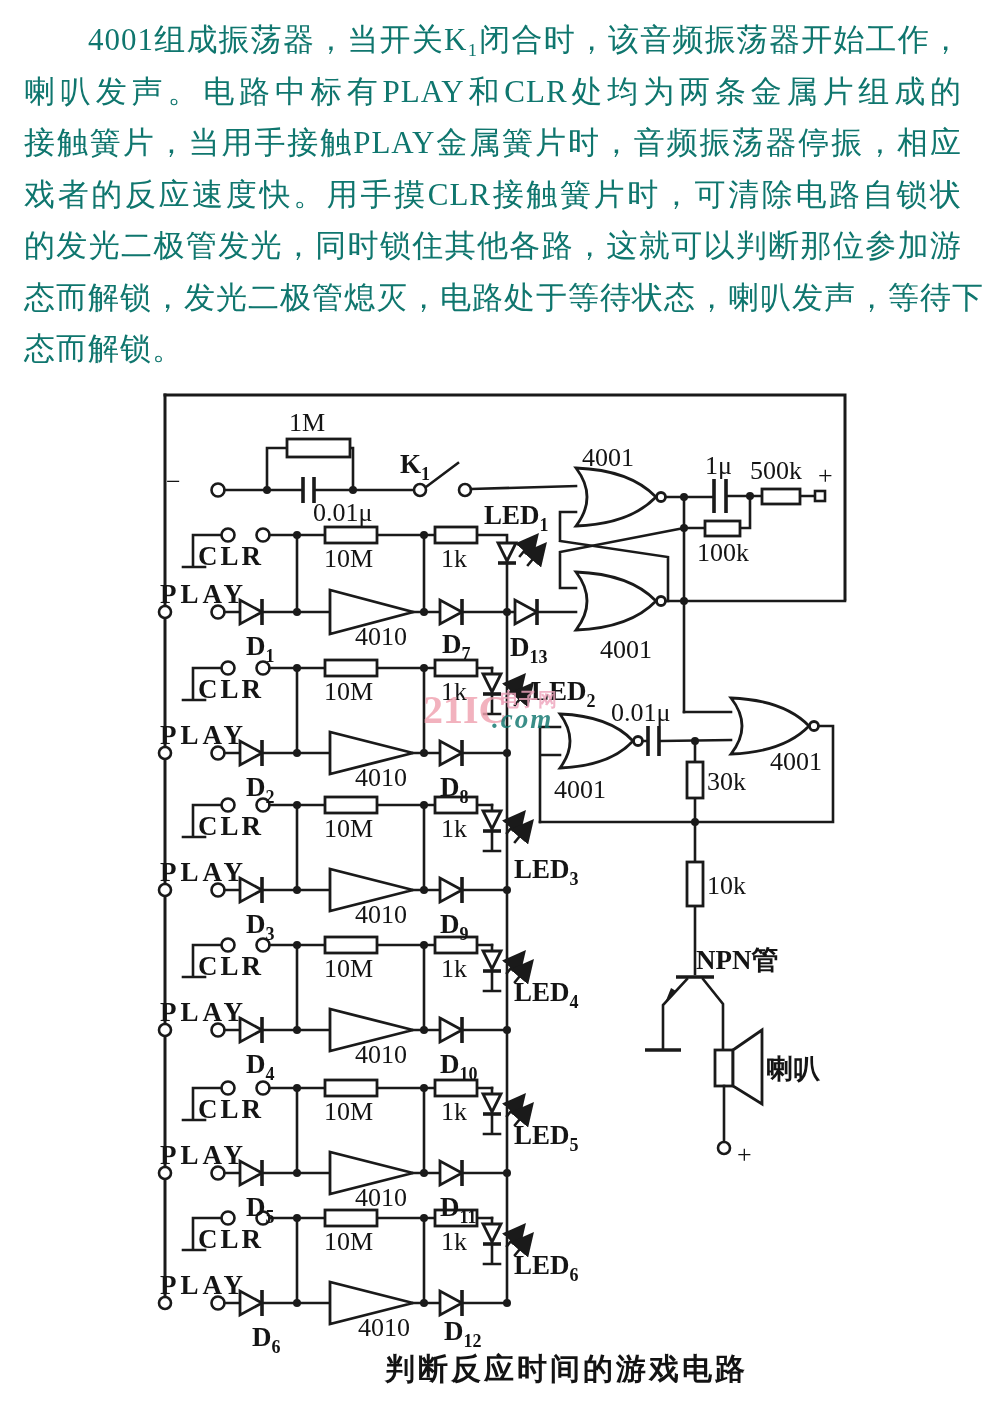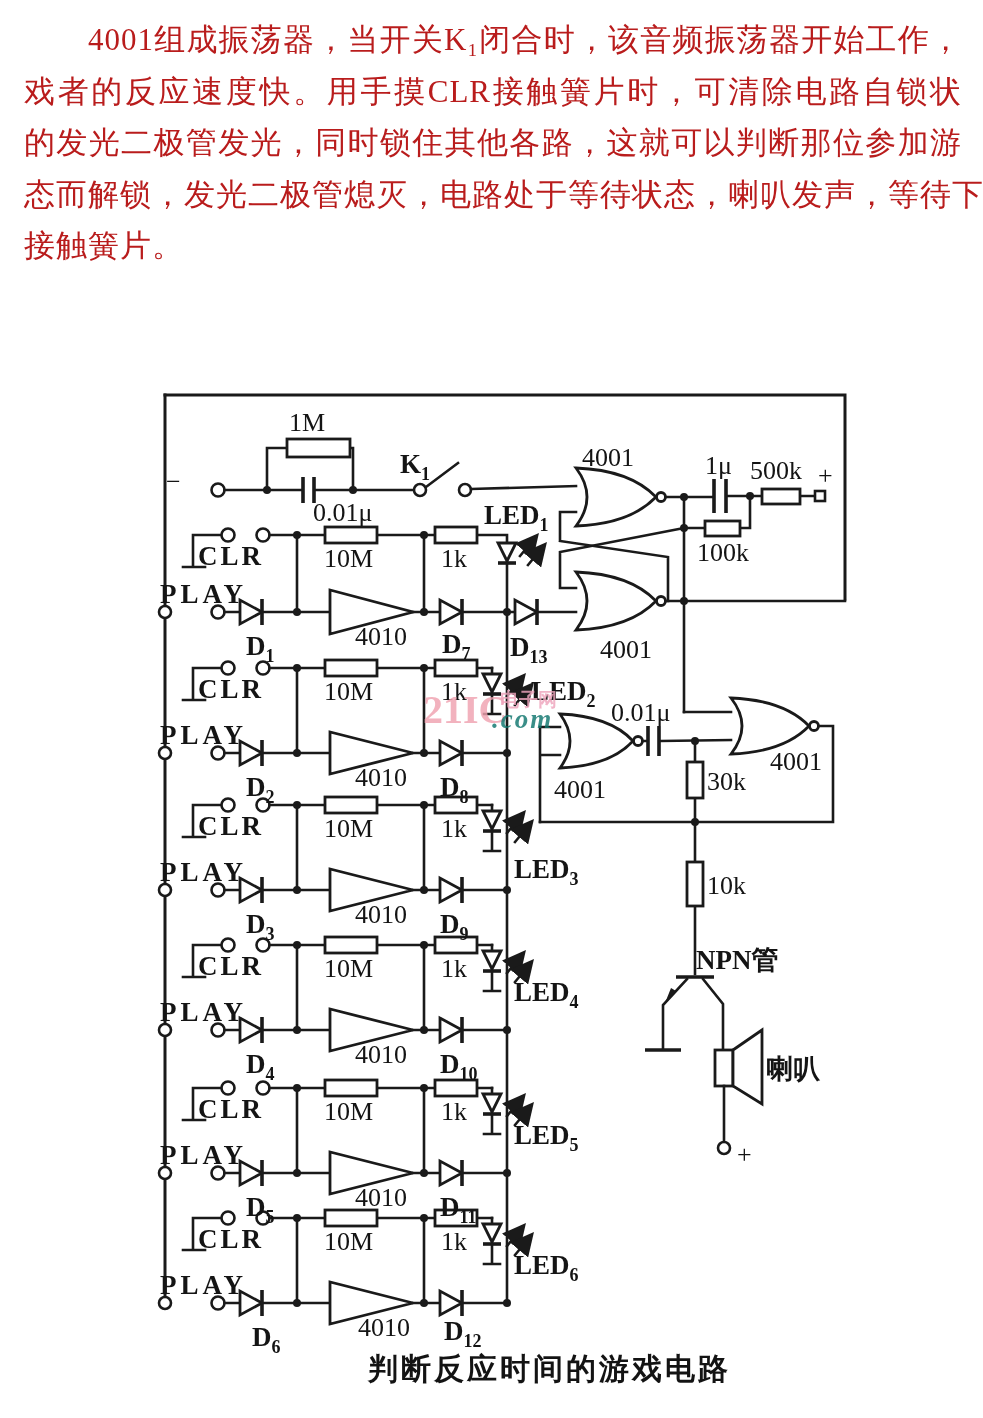--- a/index.html
+++ b/index.html
@@ -1,26 +1,26 @@
 <!DOCTYPE html>
 <html><head>
 <meta charset="utf-8">
 <style>
   html,body{margin:0;padding:0;background:#888;}
   #page{position:relative;width:983px;height:1418px;background:#ffffff;overflow:hidden;
         font-family:"Liberation Serif","DejaVu Serif",serif;color:#161616;}
   
   #para{position:absolute;left:24px;top:14px;width:938px;font-size:31px;line-height:51.5px;
-        color:#b91c1c;}
+        color:#0f766e;}
   #para .pline{text-align:justify;text-align-last:justify;white-space:nowrap;letter-spacing:1px;}
   #para .pline.first{text-indent:64px;}
   #para .pline.last{text-align-last:left;}
   
   #caption{position:absolute;left:368px;top:1349px;width:380px;font-size:30px;font-weight:600;
-           letter-spacing:3px;color:#131313;text-align:left;}
+           letter-spacing:3px;color:#131313;text-align:right;}
   
   .wm{position:absolute;z-index:5;opacity:0.82;pointer-events:none;}
   #wm-big{left:423px;top:686px;font-size:40px;font-weight:bold;letter-spacing:0px;
           color:#f0a2b0;font-family:Liberation Serif, serif;}
   #wm-cn{left:500px;top:687px;font-size:19px;font-weight:bold;color:#eea4bc;
          font-family:Liberation Serif, serif;}
   #wm-com{left:492px;top:704px;font-size:27px;font-style:italic;font-weight:bold;
           letter-spacing:2px;color:#0f766e;}
   svg{position:absolute;left:0;top:0;z-index:2;}
   svg text{font-family:"Liberation Serif","DejaVu Serif",serif;fill:#141414;}
@@ -34,24 +34,26 @@
   .dot{fill:#1a1a1a;stroke:none;}
   .term{stroke:#1a1a1a;stroke-width:2.6;fill:#ffffff;}
 </style>
 </head>
 <body>
 
 <div id="page">
 
   <div id="para">
     <div class="pline first">4001组成振荡器，当开关K₁闭合时，该音频振荡器开始工作，</div>
+    <div class="pline">喇叭发声。电路中标有PLAY和CLR处均为两条金属片组成的</div>
+    <div class="pline">接触簧片，当用手接触PLAY金属簧片时，音频振荡器停振，相应</div>
     <div class="pline">戏者的反应速度快。用手摸CLR接触簧片时，可清除电路自锁状</div>
     <div class="pline">的发光二极管发光，同时锁住其他各路，这就可以判断那位参加游</div>
     <div class="pline">态而解锁，发光二极管熄灭，电路处于等待状态，喇叭发声，等待下</div>
-    <div class="pline last">接触簧片。</div>
+    <div class="pline last">态而解锁。</div>
   </div>
 
   <svg width="983" height="1418" viewBox="0 0 983 1418">
     <defs>
       <marker id="ah" markerWidth="9" markerHeight="9" refX="6" refY="4.5" orient="auto">
         <path d="M0,0 L9,4.5 L0,9 z" fill="#1a1a1a"></path>
       </marker>
 
       <g id="rowg">
         <path class="wire" d="M193,0 H221 M193,0 V30 M183,32 H205"></path>

